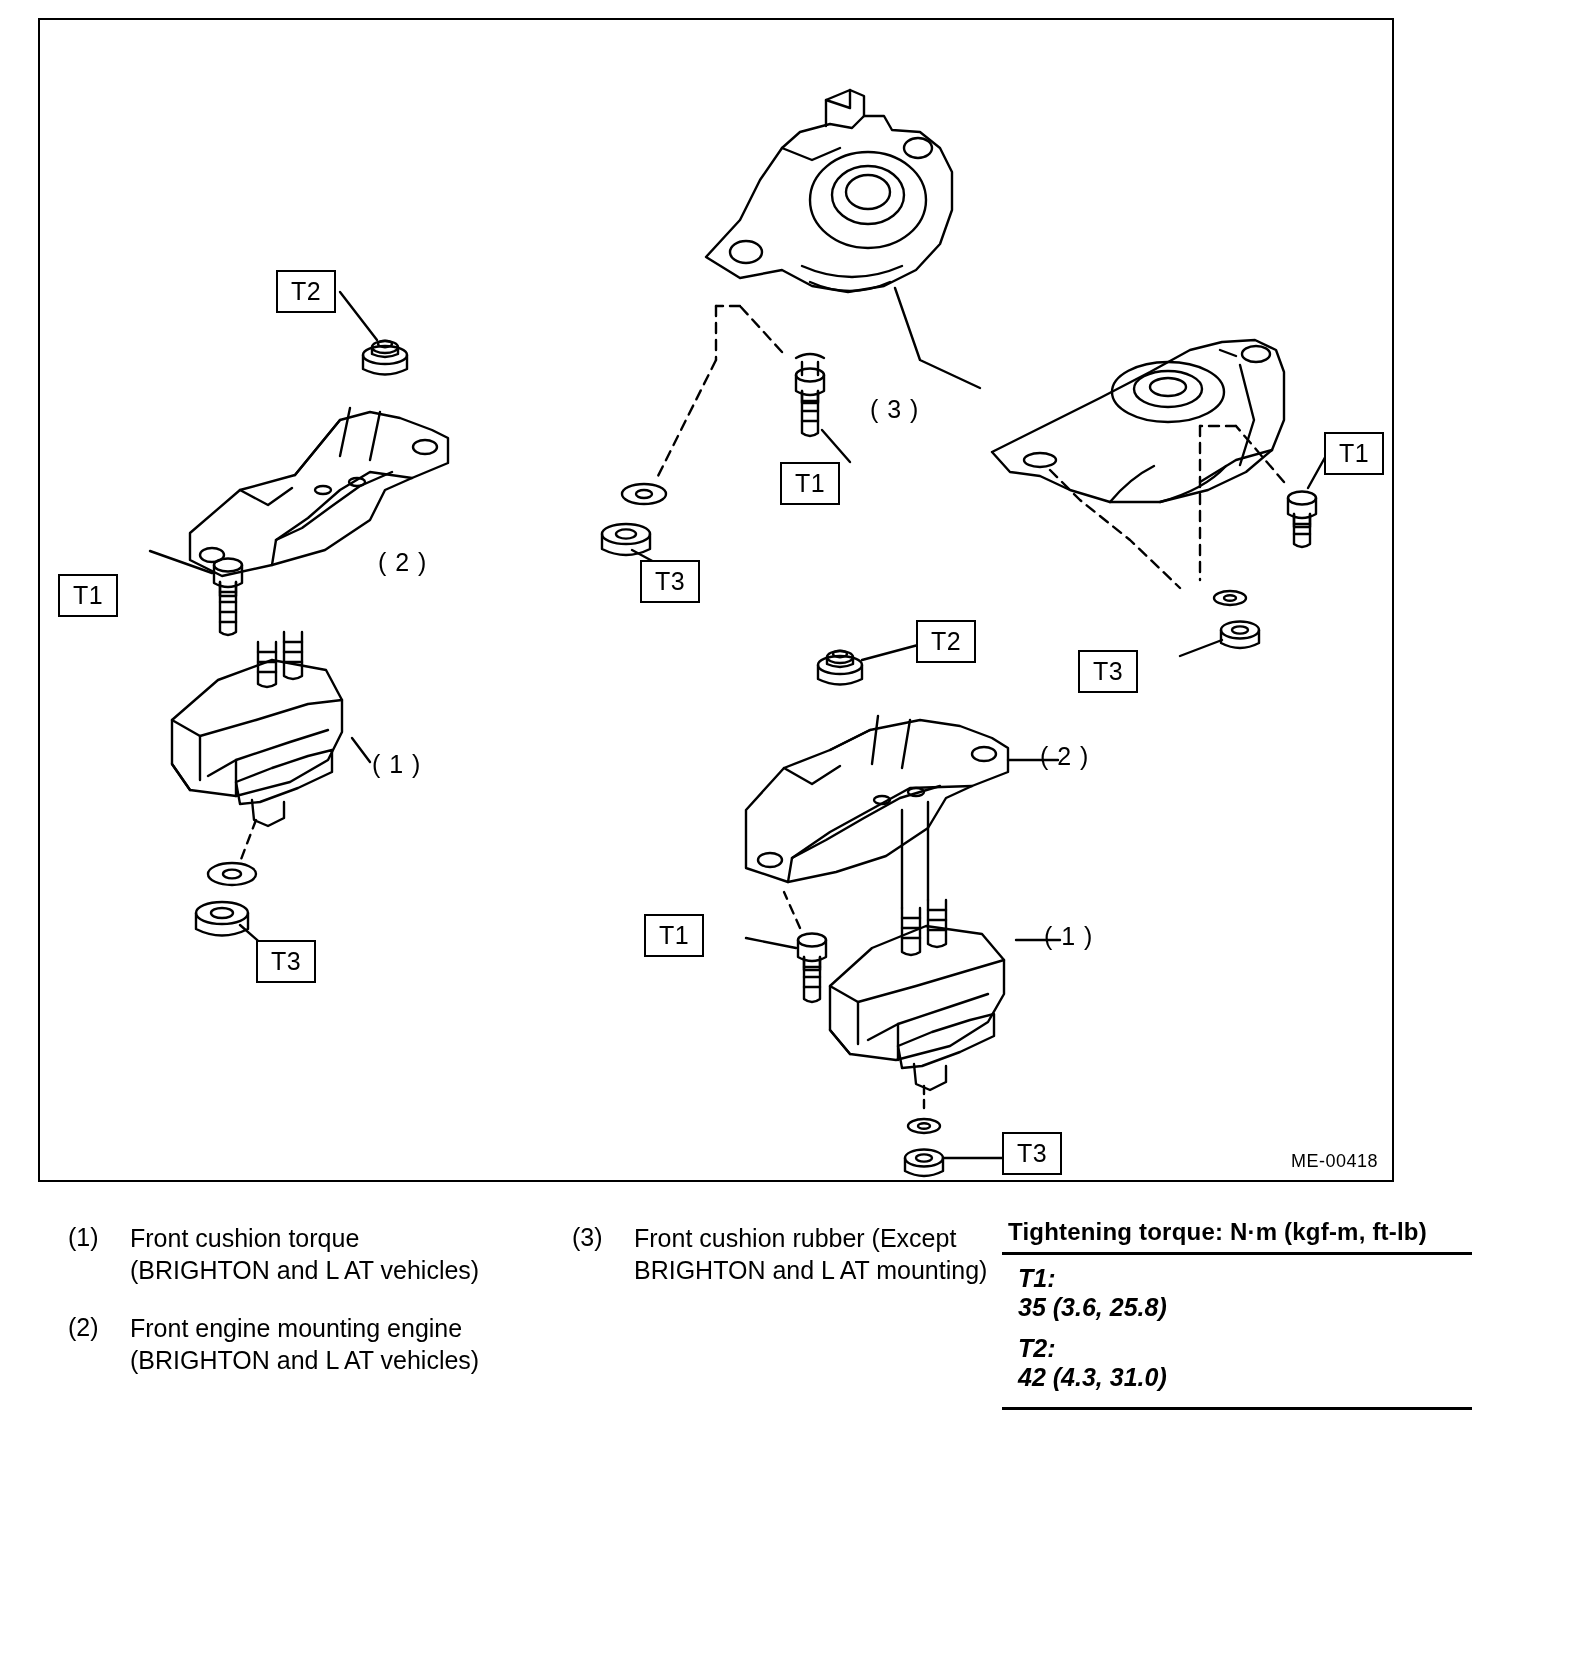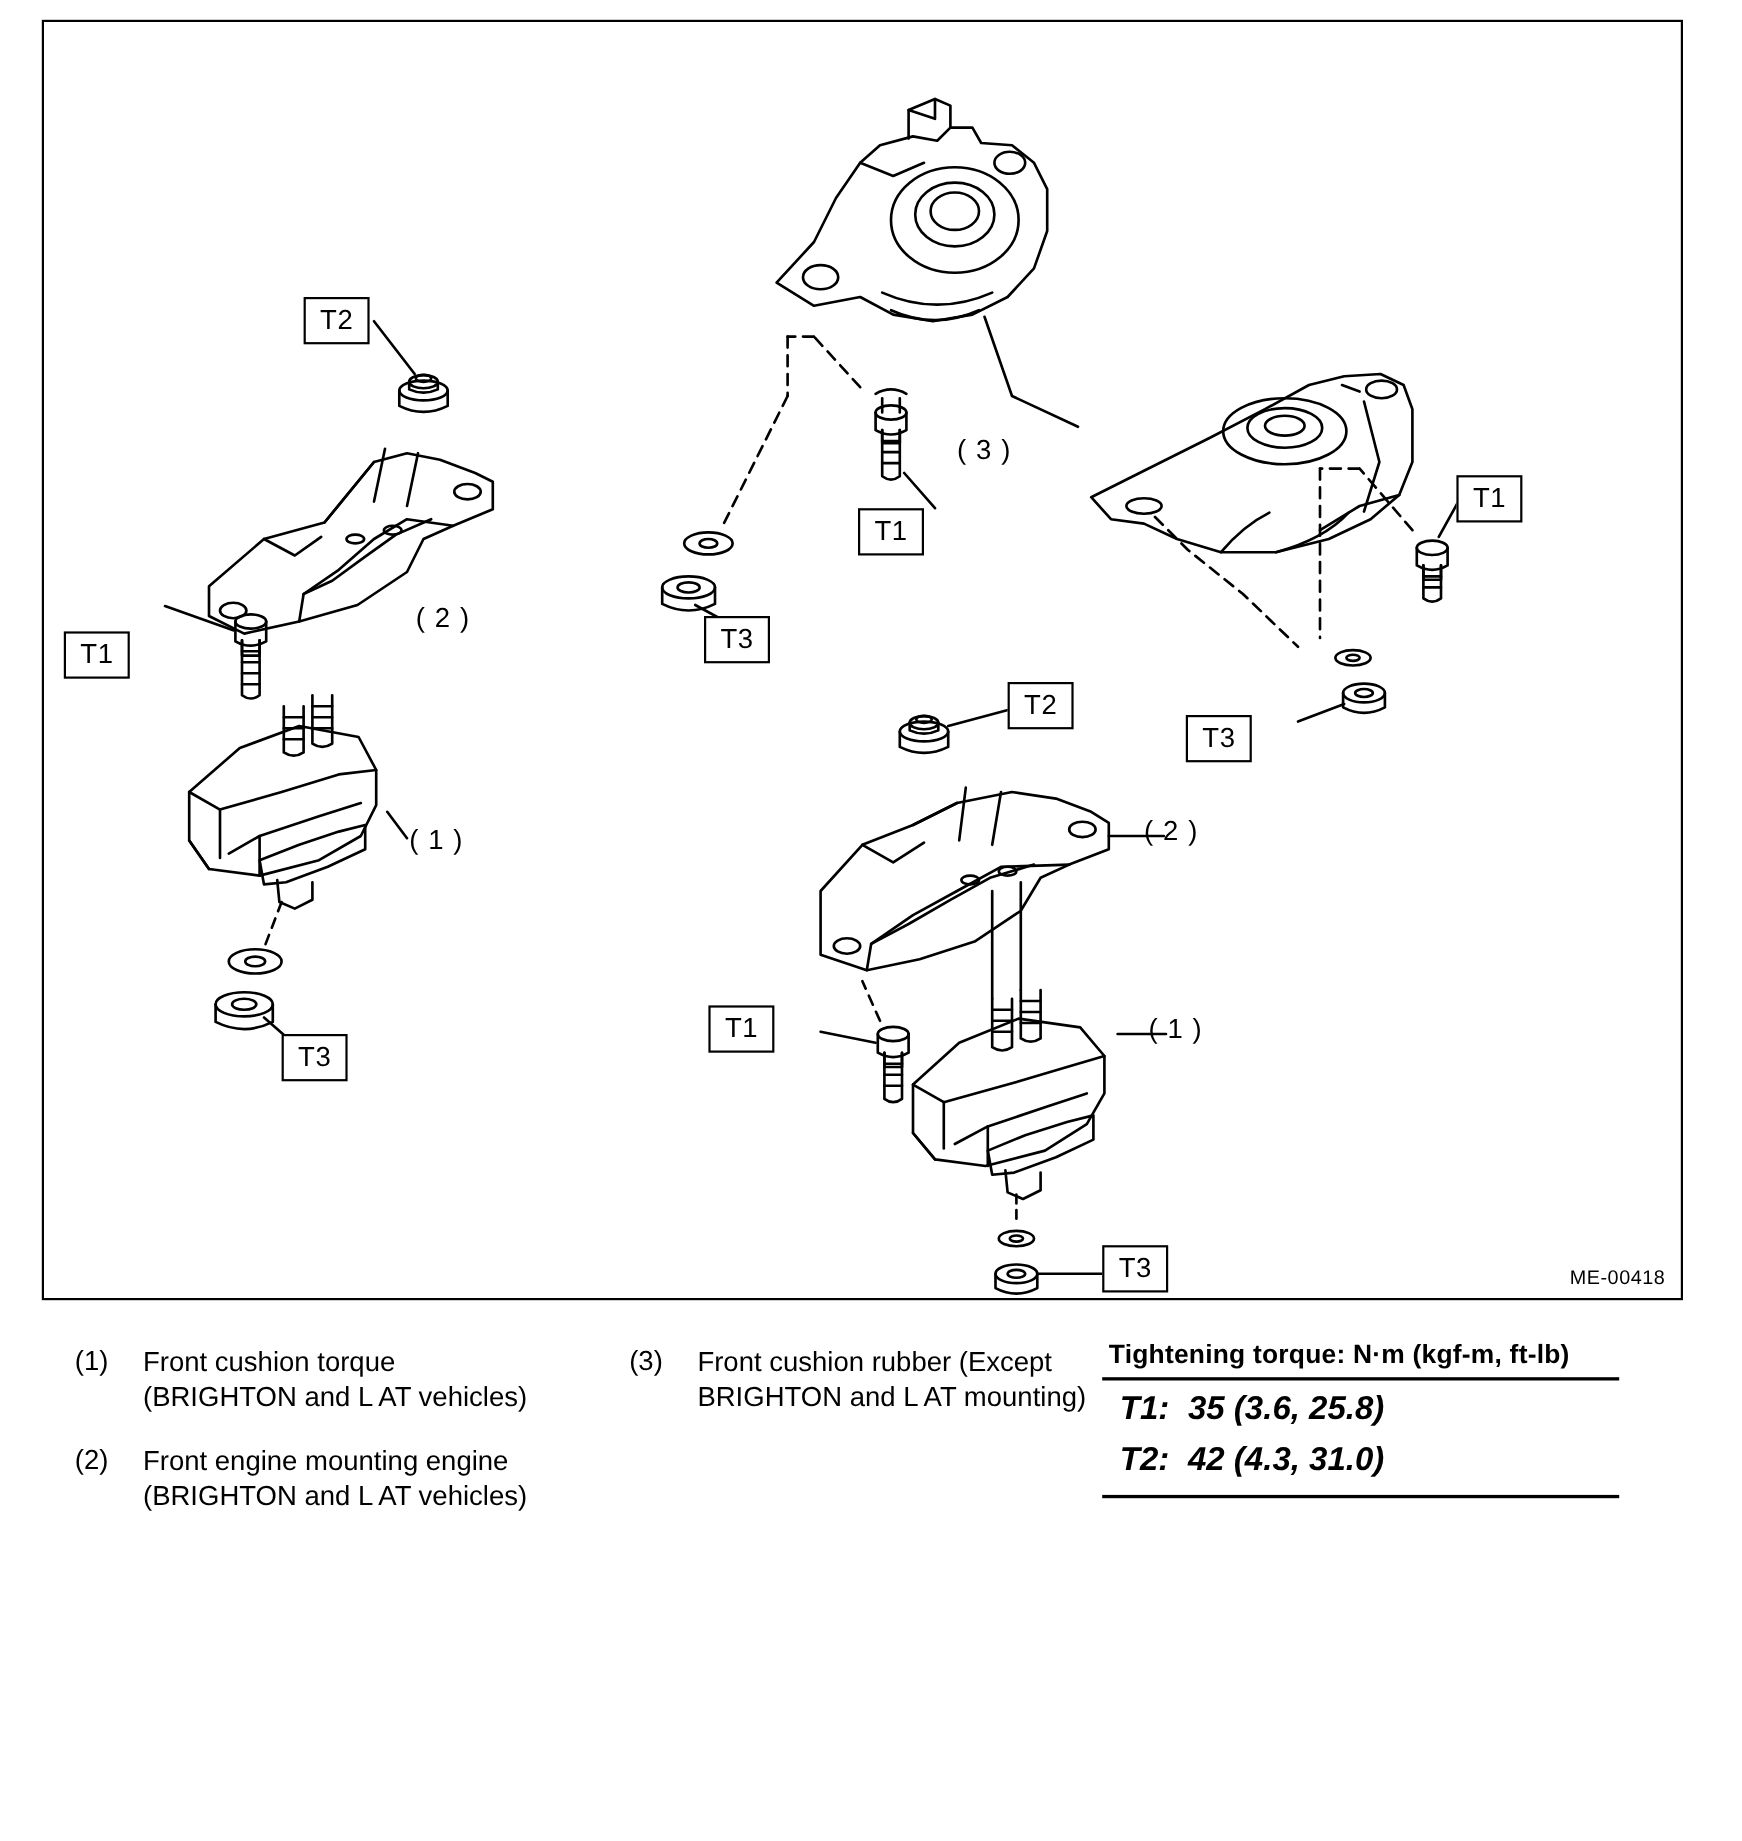--- a/index.html
+++ b/index.html
@@ -21,21 +21,21 @@
     left: 0; top: 0;
     width: 1584px;
     height: 1674px;
   }
 
   
   #figure-frame {
     position: absolute;
     left: 38px;
     top: 18px;
-    width: 1492px;
+    width: 1356px;
     height: 1164px;
     border: 2px solid #000;
     box-sizing: border-box;
   }
 
   #figure-svg {
     position: absolute;
     left: 0; top: 0;
   }
 
@@ -116,23 +116,24 @@
   #torque-title {
     font-size: 24px;
     font-weight: bold;
     padding: 0 0 6px 6px;
     border-bottom: 3px solid #000;
     letter-spacing: 0.2px;
   }
   .torque-row {
     display: flex;
     padding: 9px 0 3px 16px;
-    font-size: 30px;
+    font-size: 25px;
     font-style: italic;
     font-weight: bold;
+    flex-direction: column;
   }
   .torque-key { width: 62px; }
   .torque-val { }
   #torque-bottom-rule {
     border-bottom: 3px solid #000;
     margin-top: 12px;
   }
 </style>
 </head>
 <body>

